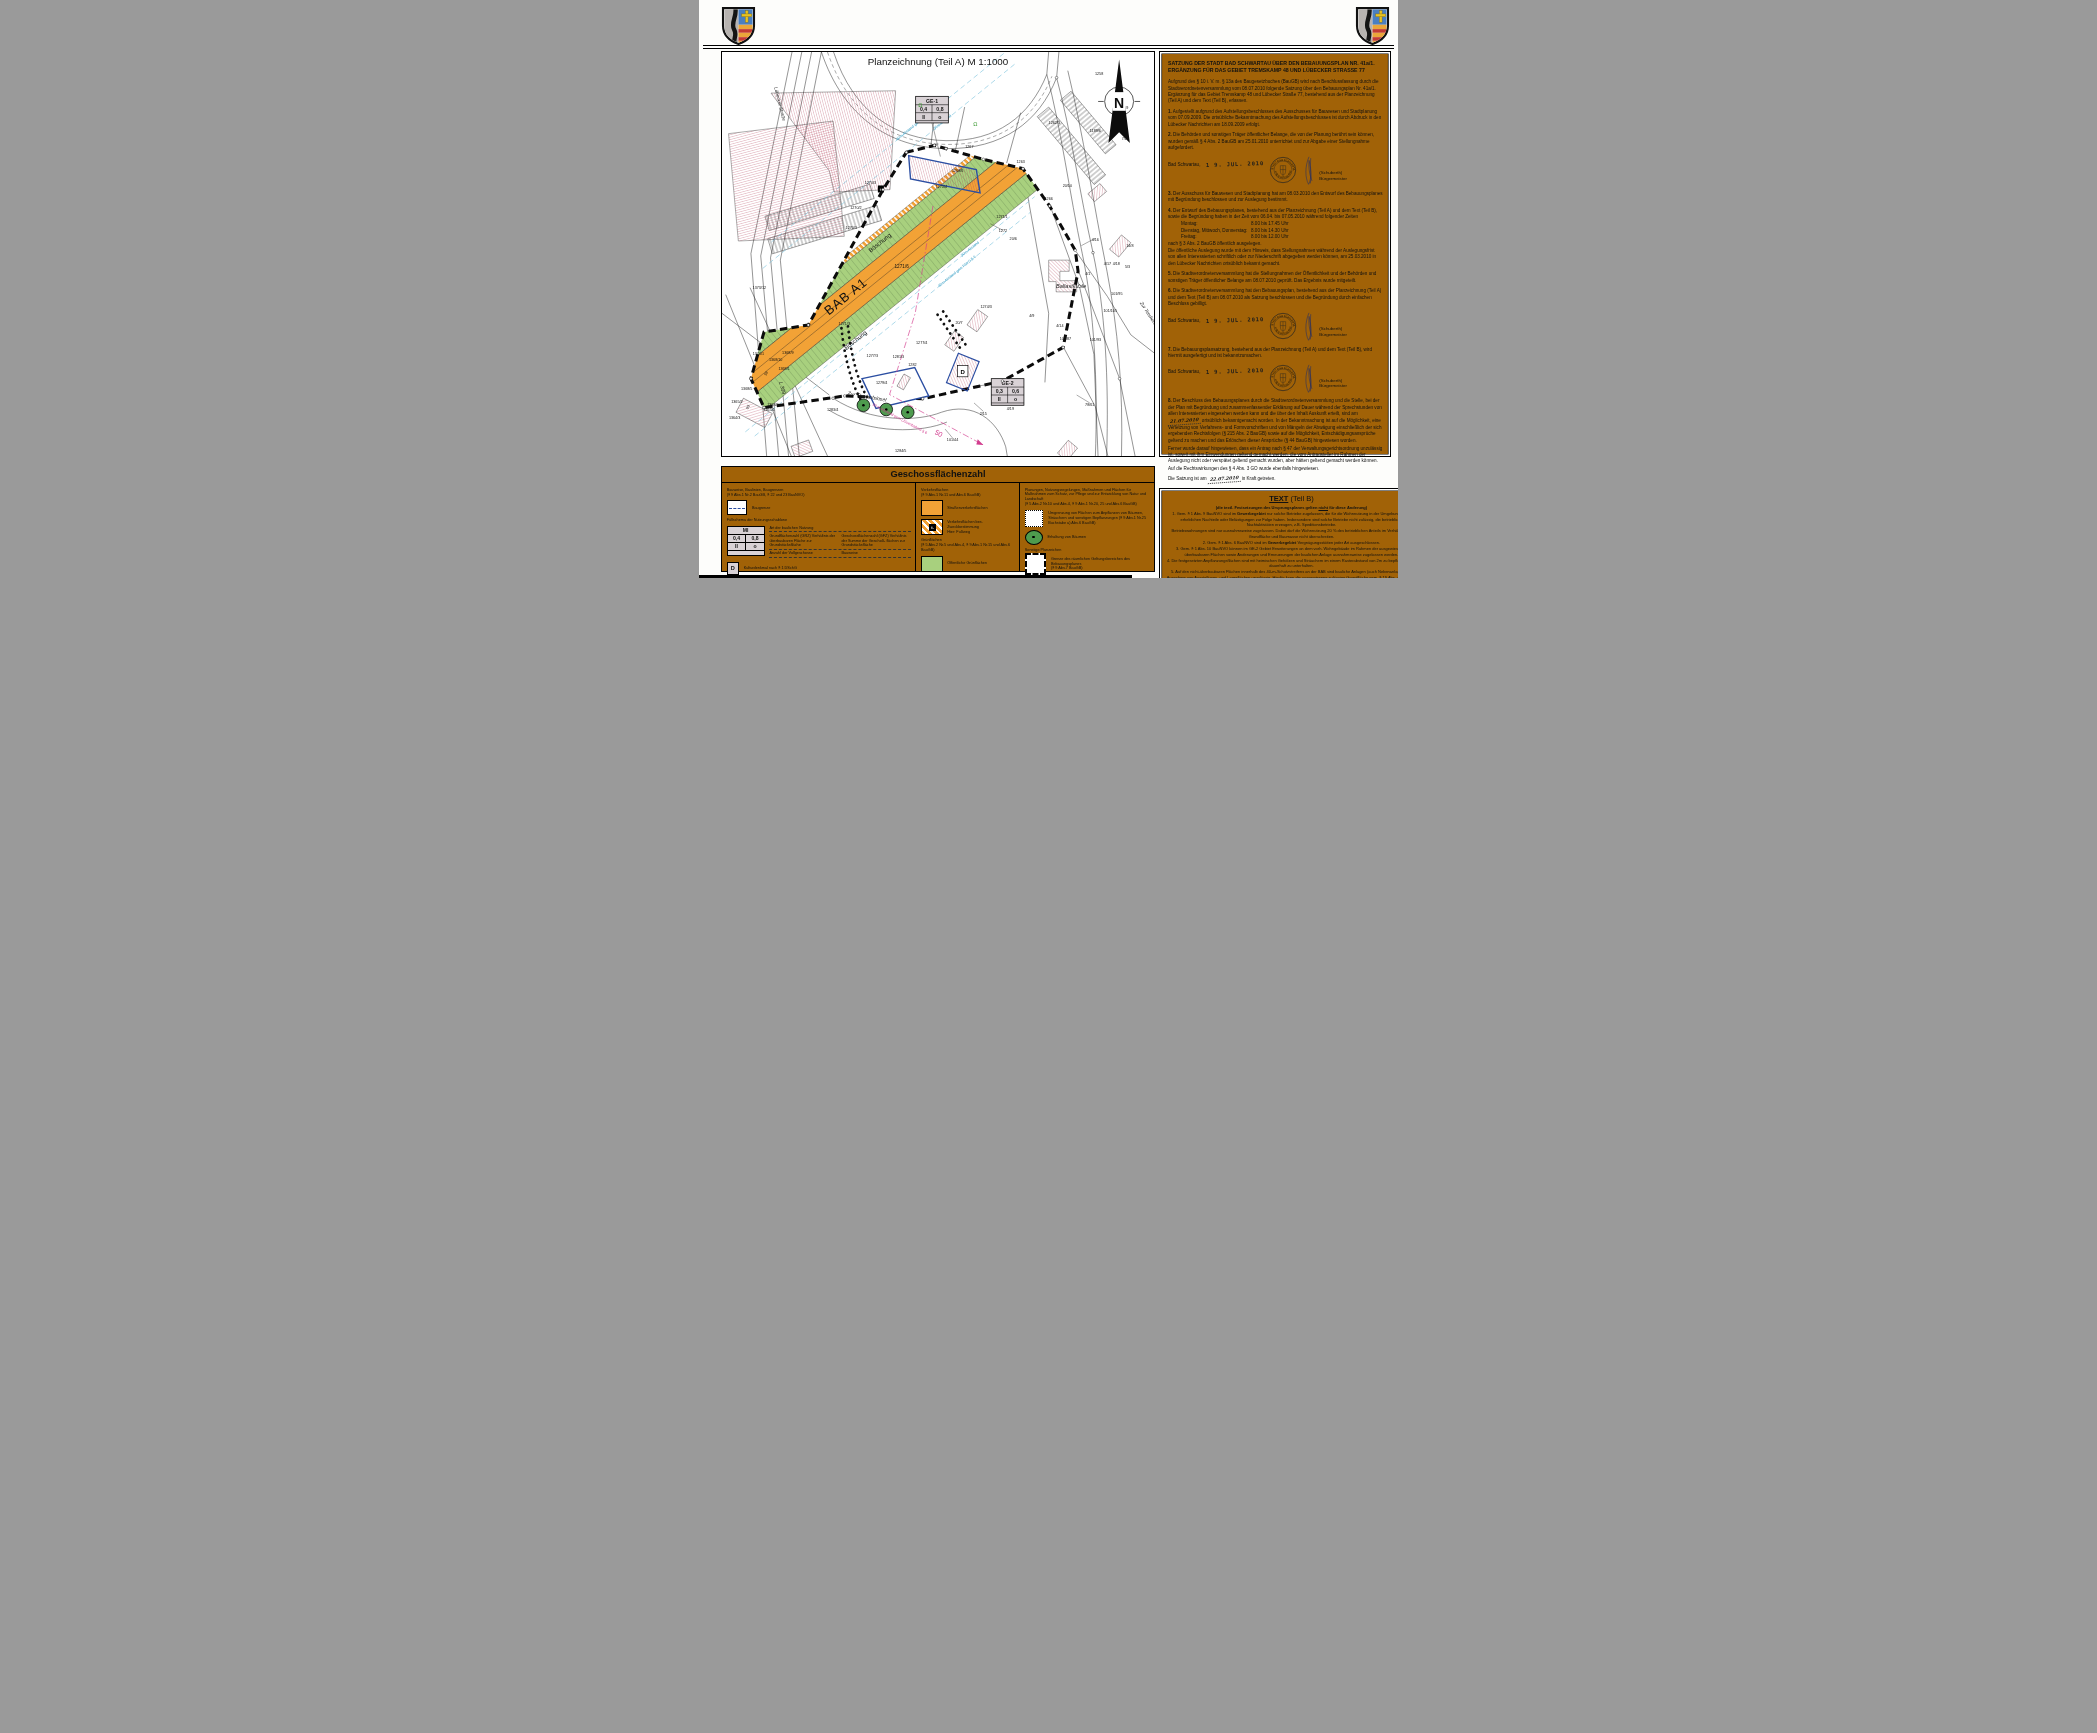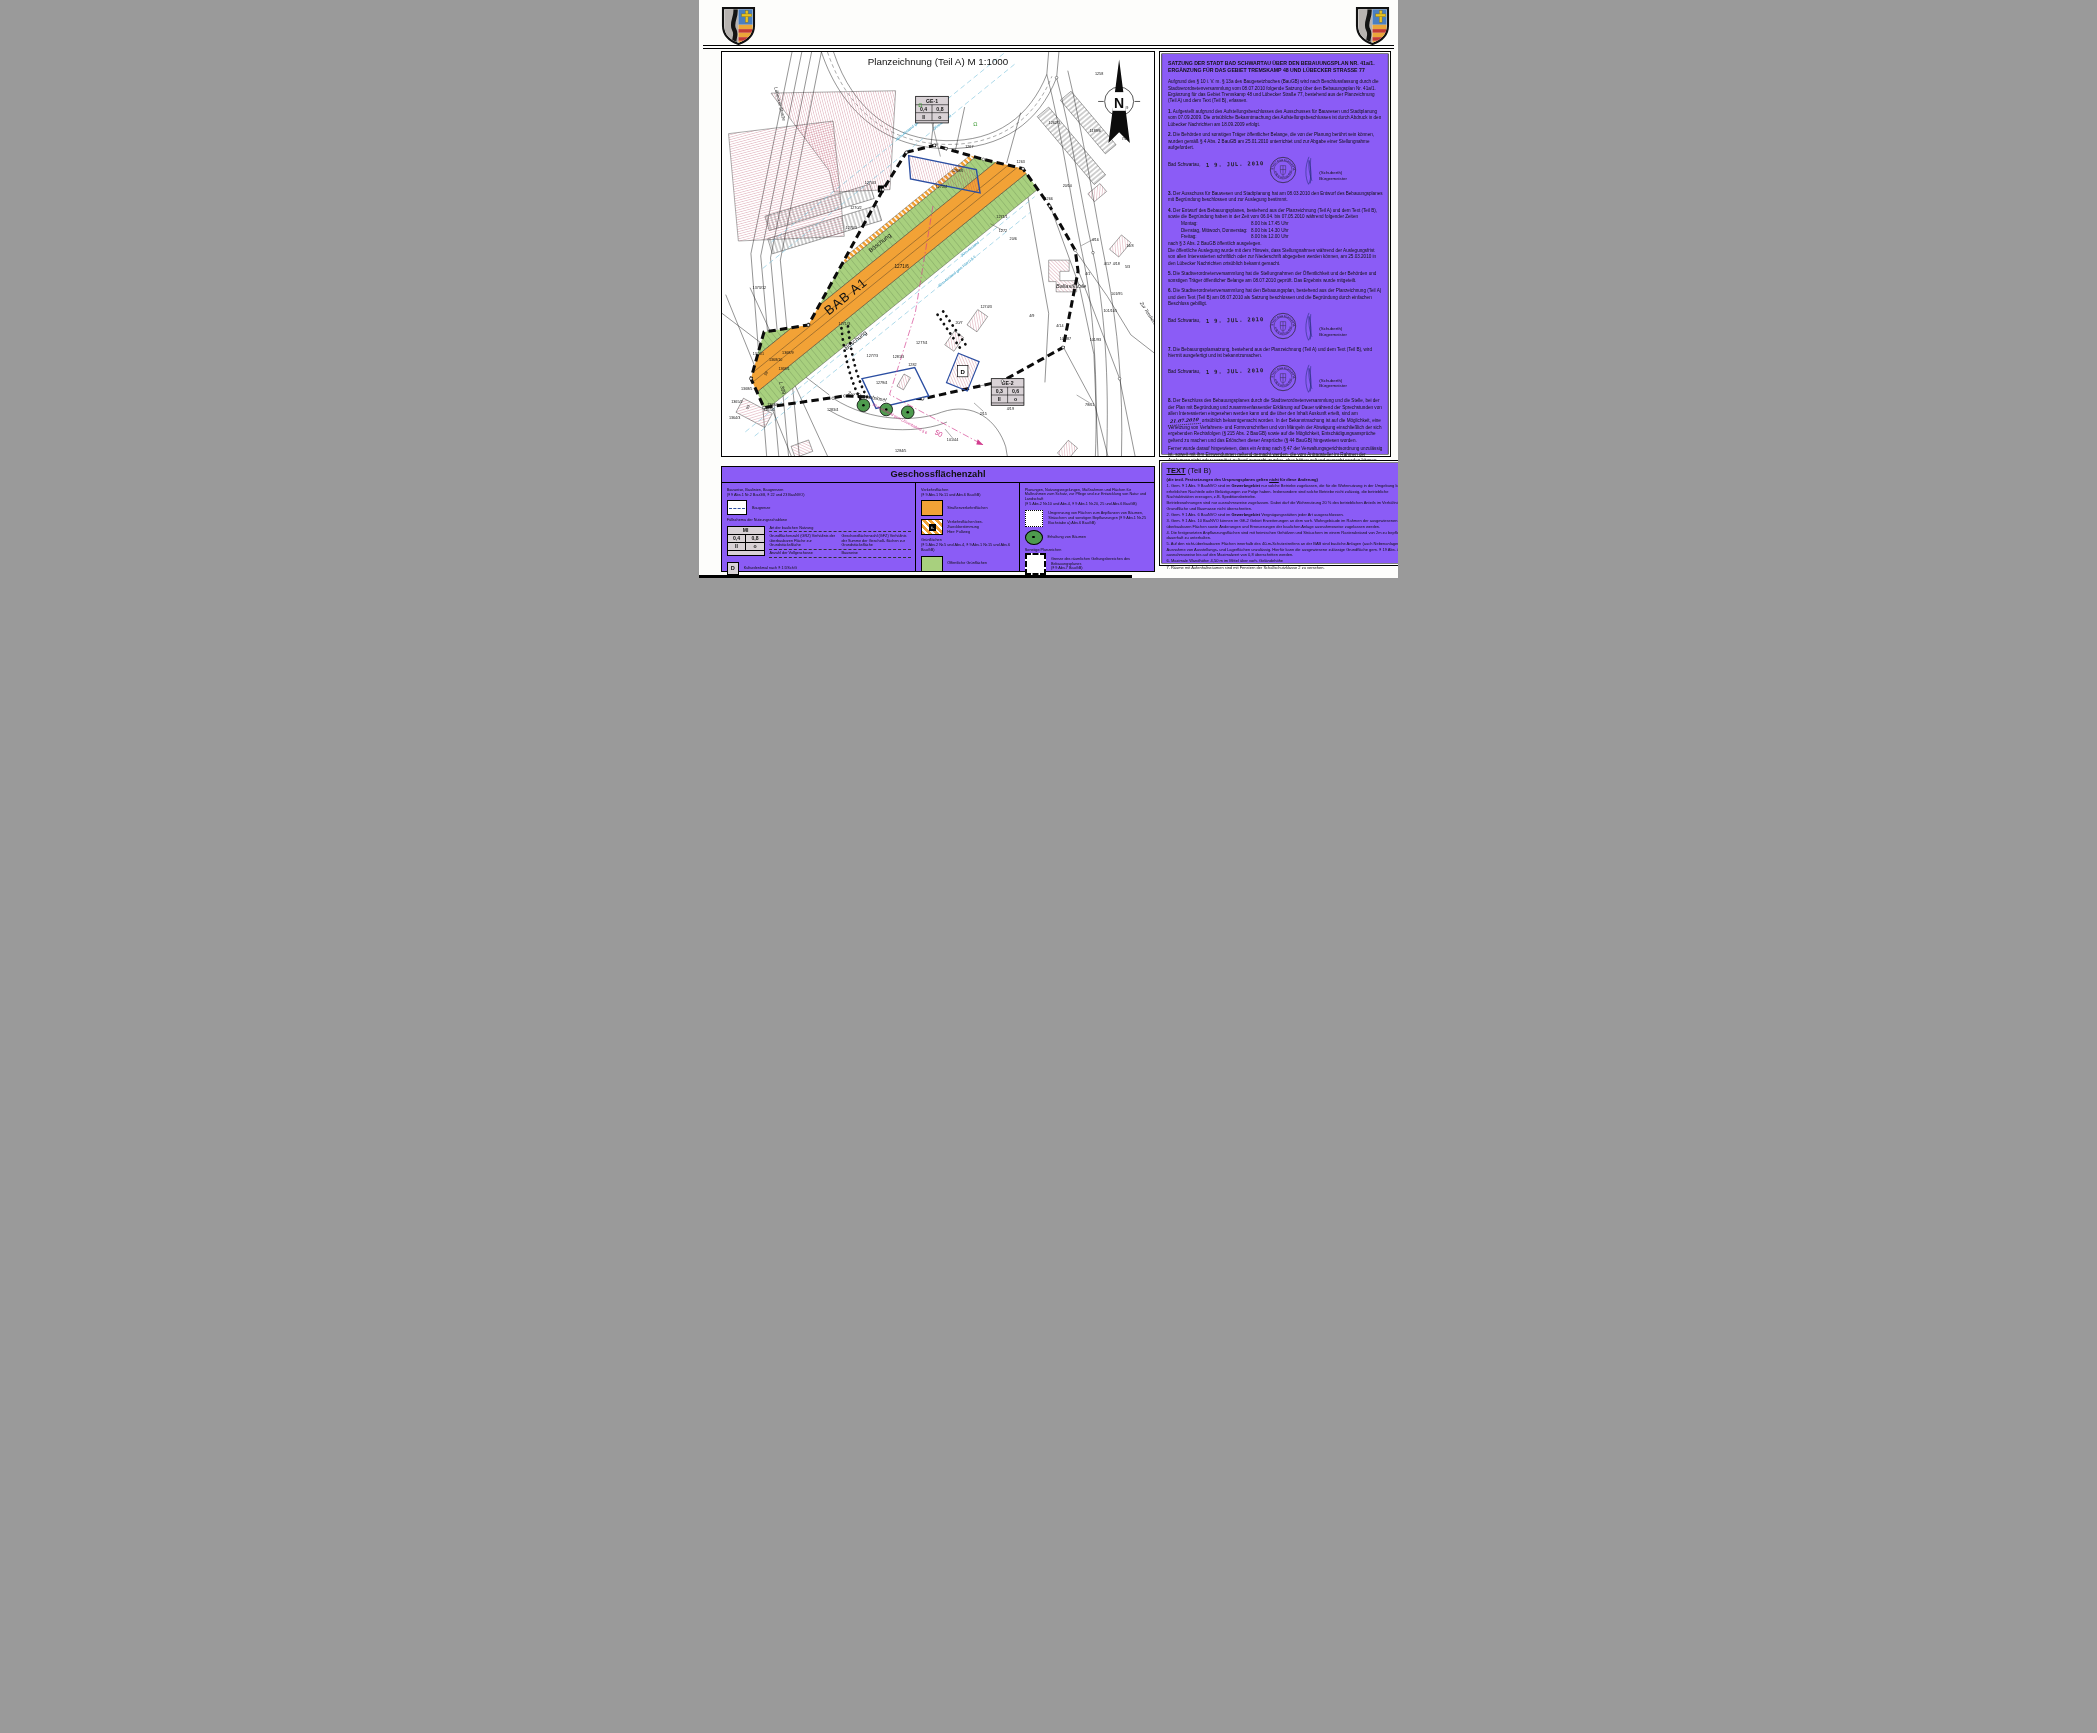--- a/index.html
+++ b/index.html
@@ -2,28 +2,28 @@
 <html style="font-size:7.5px"><head>
 <meta charset="utf-8">
 <style>
   html,body{margin:0;padding:0;background:#9a9a9a;}
   .sheet{position:relative;width:699px;height:578px;margin:0 auto;background:#fdfdfb;
          font-family:"Liberation Sans",sans-serif;color:#111;overflow:hidden;}
   .hdr-title{position:absolute;left:0;right:0;top:6.5px;text-align:center;font-size:25px;font-weight:bold;}
   .hdr-title span{display:inline-block;transform:scaleX(.72);white-space:nowrap;letter-spacing:0.5px;}
   .hdr-rule{position:absolute;left:3.7px;right:3.7px;top:45px;height:1.9px;border-top:0.7px solid #000;border-bottom:0.7px solid #000;}
   .wap{position:absolute;width:35px;height:40px;}
-  .panel{position:absolute;background:#8b5cf6;box-sizing:border-box;}
+  .panel{position:absolute;background:#a16207;box-sizing:border-box;}
   .pmap{left:22px;top:51px;width:434px;height:406px;border:1.4px solid #000;overflow:hidden;}
   .maptitle{position:absolute;left:0;right:0;top:3.7px;text-align:center;font-size:9.8px;z-index:5;}
   .psatz{left:460px;top:51px;width:232px;height:406px;border:0.9px solid #000;
          box-shadow:inset 0 0 0 1.4px #fff,inset 0 0 0 2.1px #000;padding:7.5px 7px 0 8px;}
   .pleg{left:22px;top:466px;width:434px;height:106px;border:1.4px solid #000;}
-  .ptxb{left:460px;top:460px;width:264px;height:106px;border:0.9px solid #000;
-        box-shadow:inset 0 0 0 1.4px #fff,inset 0 0 0 2.1px #000;padding:4.7px 5.6px 0 6.5px;}
+  .ptxb{left:460px;top:488px;width:264px;height:106px;border:0.9px solid #000;
+        box-shadow:inset 0 0 0 1.4px #fff,inset 0 0 0 2.1px #000;padding:4.7px 5.6px 0 6.5px;text-align:center;}
   
   .psatz{font-size:4.6px;line-height:1.4;}
   .sz-h{font-size:5.2px;font-weight:bold;line-height:1.35;margin-bottom:5.6px;}
   .para{margin:0 0 4.2px;}
   .pnum{font-weight:bold;}
   .sched{margin:0 0 0 13px;}
   .sched div{display:flex;}
   .sched .sd{width:70px;}
   .signrow{display:flex;align-items:flex-start;gap:4.7px;margin:0.9px 0 3.7px;height:31px;}
   .sb-left{padding-top:4.7px;white-space:nowrap;}

